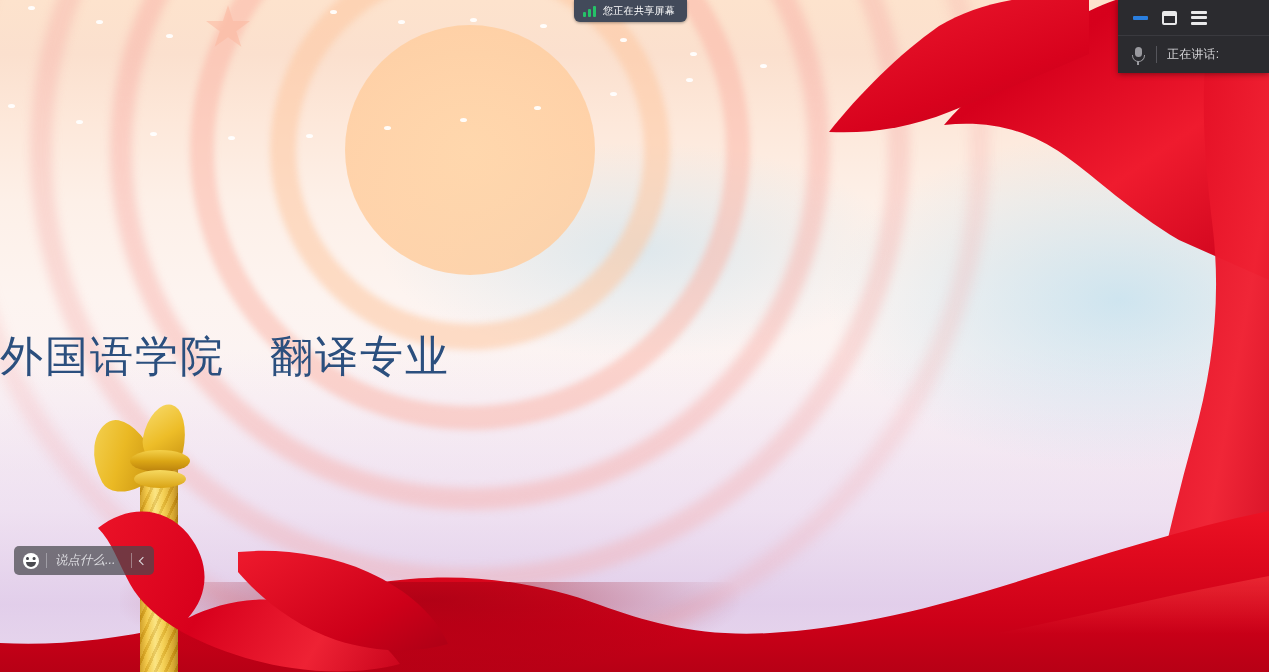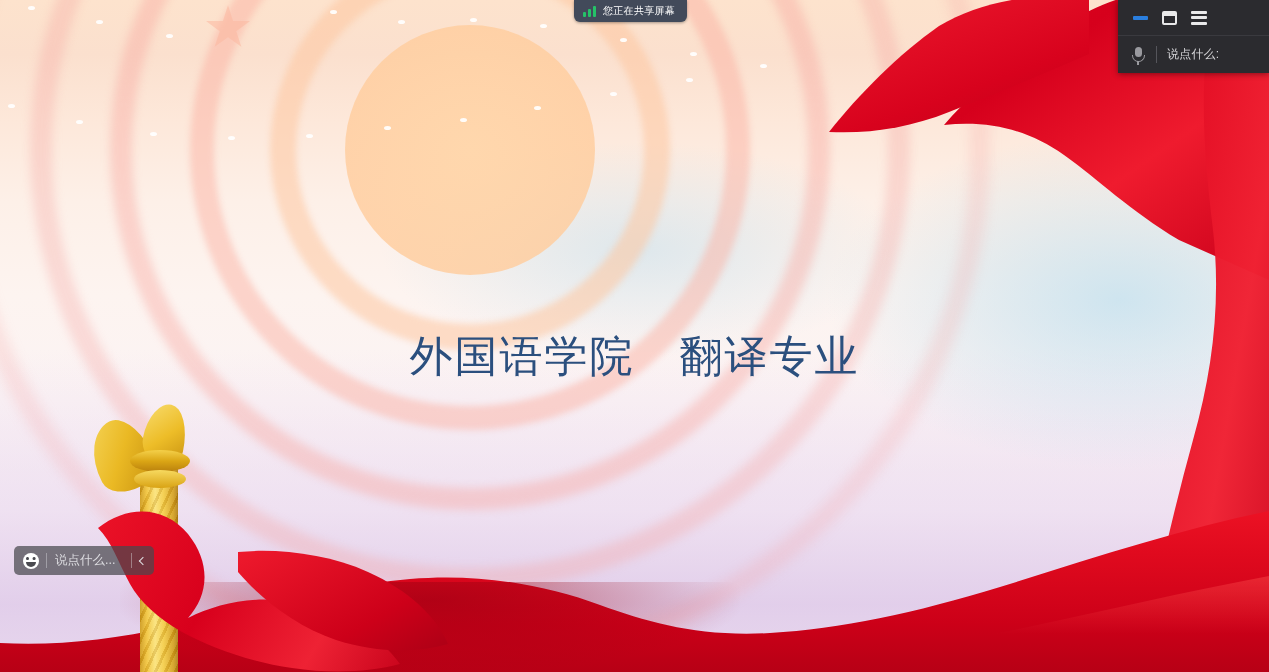--- a/index.html
+++ b/index.html
@@ -201,21 +201,21 @@
     text-align:center;
     font-family:"Liberation Serif", serif;
     font-weight:bold;
     font-size:58px;
     letter-spacing:3px;
     color:#1b3352;
     text-shadow:0 2px 3px rgba(255,255,255,.35);
   }
   .slide-subtitle {
     position:absolute; left:0; right:0; top:328px;
-    text-align:center;
+    text-align:left;
     font-family:"Liberation Serif", serif;
     font-size:43px;
     letter-spacing:2px;
     color:#2b4f7e;
   }
   .slide-date {
     position:absolute; left:0; right:0; top:428px;
     text-align:center;
     font-family:"Liberation Serif", serif;
     font-size:44px;
@@ -342,20 +342,21 @@
   }
   .chat-sep { width:1px; height:15px; background:rgba(215,215,220,.45); }
   .chat-input {
     width:84px;
     font-size:12.5px;
     color:#dcdce0;
     padding:0 8px;
     white-space:nowrap;
     overflow:hidden;
     cursor:text;
+    font-style:italic;
   }
   .collapse-btn {
     width:20px; height:29px;
     display:flex; align-items:center; justify-content:center;
     cursor:pointer;
   }
   .chev-left {
     width:6px; height:6px;
     border-left:1.8px solid #e2e2e6;
     border-bottom:1.8px solid #e2e2e6;
@@ -453,21 +454,21 @@
       </span>
     </div>
 
     <div class="panel-speaker">
       <span class="mic-icon">
         <span class="cap"></span>
         <span class="arc"></span>
         <span class="stem"></span>
       </span>
       <span class="panel-divider"></span>
-      <span class="speaker-label">说点什么:</span>
+      <span class="speaker-label">正在讲话:</span>
     </div>
 
   </div>
 
   <div class="chat-bar">
     <span class="emoji-btn">
       <span class="emoji-face"></span>
     </span>
     <span class="chat-sep"></span>
     <span class="chat-input">说点什么...</span>

